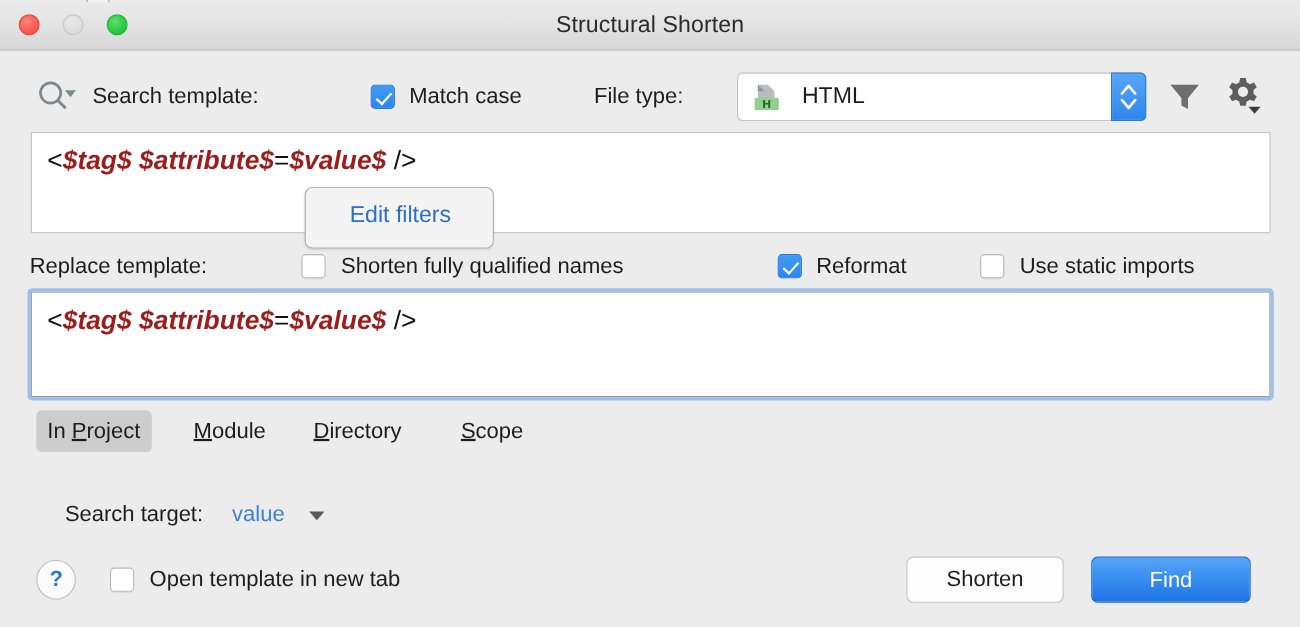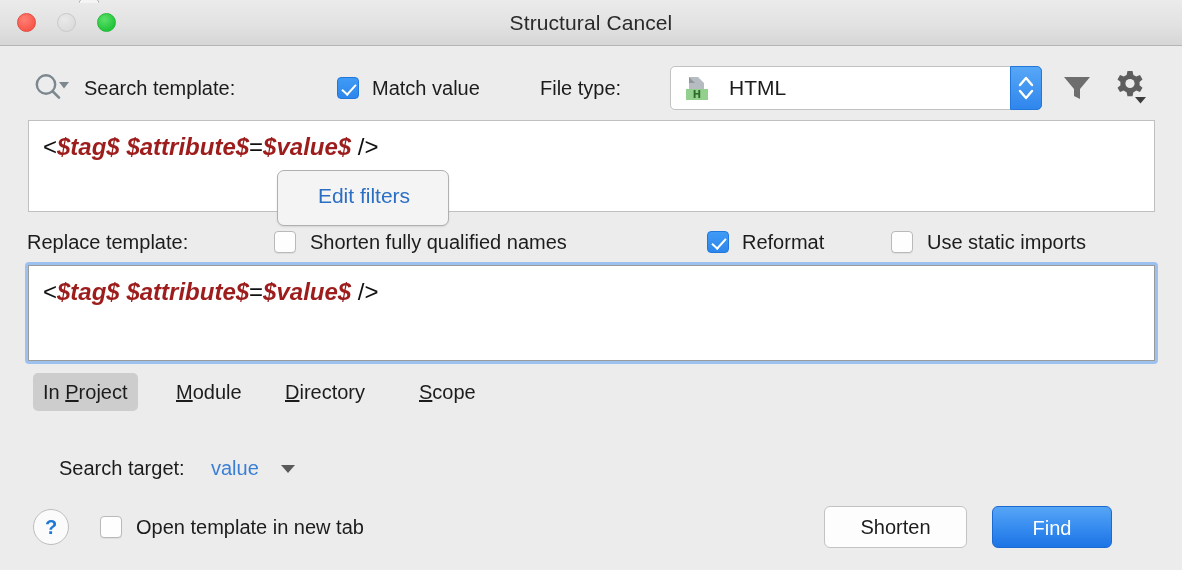--- a/index.html
+++ b/index.html
@@ -273,51 +273,51 @@
   #cancel-btn {
     left: 824px; top: 506px;
     width: 143px;
     line-height: 40px;
     background: #fdfdfd;
     border: 1px solid #c3c3c3;
     color: #1c1c1c;
   }
   #find-btn {
     left: 992px; top: 506px;
-    width: 120px;
+    width: 145px;
     line-height: 42px;
     background: linear-gradient(to bottom, #56a5f6 0%, #3a8ff0 45%, #1c74e5 100%);
     border: 1px solid #1b6ad2;
     color: #ffffff;
   }
 </style>
 </head>
 <body>
 
 <div id="window">
 
   <div id="titlebar">
     <div class="traffic" id="tl-close"></div>
     <div class="traffic" id="tl-min"></div>
     <div class="traffic" id="tl-max"></div>
-    <div id="title-text">Structural Cancel</div>
+    <div id="title-text">Structural Shorten</div>
   </div>
 
   <div id="search-icon-wrap">
     <svg width="40" height="32" viewBox="0 0 40 32">
       <circle cx="13" cy="12.5" r="9.2" fill="none" stroke="#7c8890" stroke-width="2.4"></circle>
       <line x1="19.6" y1="19.3" x2="26" y2="25.6" stroke="#7c8890" stroke-width="2.6" stroke-linecap="round"></line>
       <polygon points="26,10 36,10 31,16.5" fill="#7c8890"></polygon>
     </svg>
   </div>
 
   <div class="lbl" style="left:84px; top:77px;">Search template:</div>
 
   <div class="cb on" style="left:337px; top:77px;"></div>
-  <div class="lbl" style="left:372px; top:77px;">Match value</div>
+  <div class="lbl" style="left:372px; top:77px;">Match case</div>
 
   <div class="lbl" style="left:540px; top:77px;">File type:</div>
 
   <div id="filetype-combo">
     <div id="ft-icon">
       <svg width="28" height="26" viewBox="0 0 28 26">
         <path d="M6 1 h9 l6 6 v6 H6 Z" fill="#b6bcc2"></path>
         <path d="M6 1 l-0 6 h6 Z" fill="#8e979e"></path>
         <rect x="3" y="13" width="22" height="11" fill="#93d08d"></rect>
         <text x="14" y="22" font-family="DejaVu Sans, sans-serif" font-size="10" font-weight="bold" fill="#2d6b2a" text-anchor="middle">H</text>

